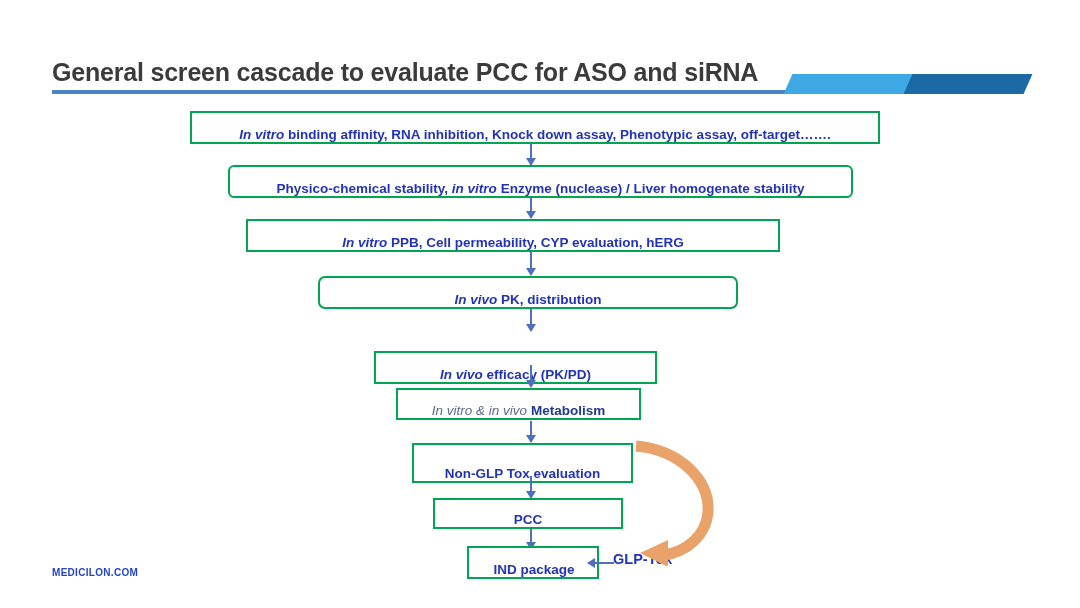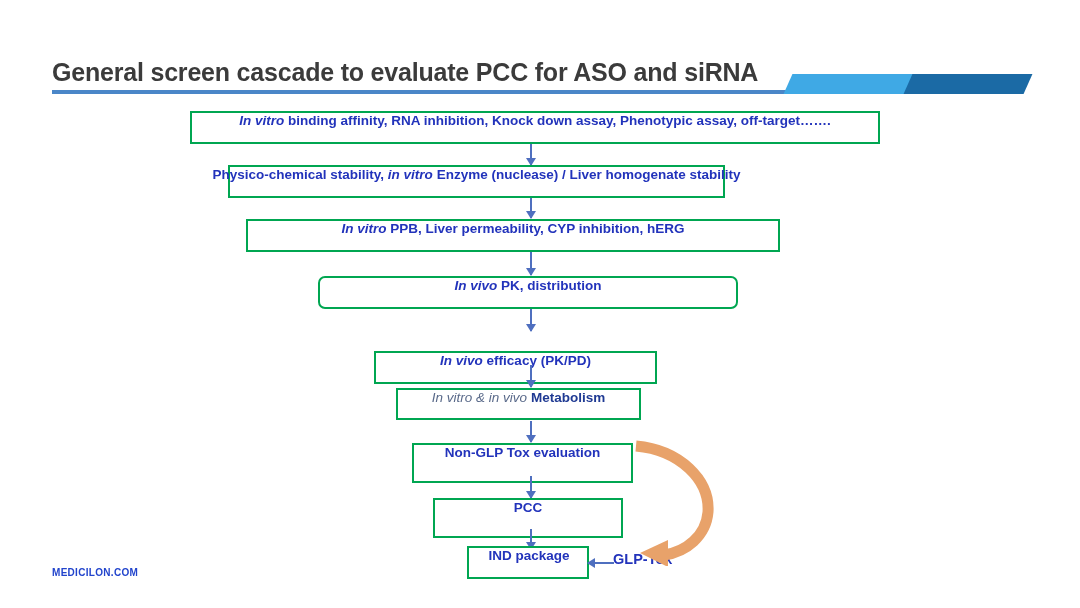--- a/index.html
+++ b/index.html
@@ -54,21 +54,21 @@
     transform: skewX(-24deg);
   }
 
   
   .flow-box {
     position: absolute;
     box-sizing: border-box;
     border: 2.5px solid #00a651;
     background: #ffffff;
     display: flex;
-    align-items: flex-start;
+    align-items: flex-end;
     justify-content: center;
     color: #2233bb;
     font-weight: bold;
     font-size: 13.5px;
     white-space: nowrap;
     padding: 0 10px;
   }
   .flow-box .it {
     font-style: italic;
   }
@@ -160,27 +160,27 @@
 
 <div id="title-underline"></div>
 <div id="deco-light"></div>
 <div id="deco-dark"></div>
 
 <div class="flow-box" style="left:190px; top:111px; width:690px; height:33px;">
   <span><span class="it">In vitro</span><span> binding affinity, RNA inhibition, Knock down assay, Phenotypic assay, off-target…….</span></span>
 </div>
 <div class="connector" style="left:530px; top:144px; height:21px;"></div>
 
-<div class="flow-box" style="left:228px; top:165px; width:497px; height:33px;">
+<div class="flow-box" style="left:228px; top:165px; width:625px; height:33px;border-radius:6px;">
   <span><span>Physico-chemical stability,  </span><span class="it">in vitro</span><span> Enzyme (nuclease) / Liver homogenate stability</span></span>
 </div>
 <div class="connector" style="left:530px; top:198px; height:20px;"></div>
 
 <div class="flow-box" style="left:246px; top:219px; width:534px; height:33px;">
-  <span><span class="it">In vitro</span><span> PPB, Liver permeability, CYP inhibition, hERG</span></span>
+  <span><span class="it">In vitro</span><span> PPB, Cell permeability, CYP evaluation, hERG</span></span>
 </div>
 <div class="connector" style="left:530px; top:252px; height:23px;"></div>
 
 <div class="flow-box" style="left:318px; top:276px; width:420px; height:33px;border-radius:7px;">
   <span><span class="it">In vivo</span><span> PK, distribution</span></span>
 </div>
 <div class="connector" style="left:530px; top:309px; height:22px;"></div>
 
 <div class="flow-box" style="left:374px; top:351px; width:283px; height:33px;">
   <span><span class="it">In vivo</span><span> efficacy (PK/PD)</span></span>
@@ -190,26 +190,26 @@
 <div class="flow-box" style="left:396px; top:388px; width:245px; height:32px;">
   <span><span class="muted">In vitro &amp; in vivo </span><span class="strong-dark">Metabolism</span></span>
 </div>
 <div class="connector" style="left:530px; top:421px; height:21px;"></div>
 
 <div class="flow-box" style="left:412px; top:443px; width:221px; height:40px;">
   <span><span>Non-GLP Tox evaluation</span></span>
 </div>
 <div class="connector" style="left:530px; top:476px; height:22px;"></div>
 
-<div class="flow-box" style="left:433px; top:498px; width:190px; height:40px;">
+<div class="flow-box" style="left:433px; top:498px; width:190px; height:31px;">
   <span><span>PCC</span></span>
 </div>
 <div class="connector" style="left:530px; top:529px; height:20px;"></div>
 
-<div class="flow-box" style="left:467px; top:546px; width:122px; height:33px;padding-left:12px;">
+<div class="flow-box" style="left:467px; top:546px; width:132px; height:33px;padding-left:12px;">
   <span><span>IND package</span></span>
 </div>
 
 <div id="glp-tox-arrow"></div>
 <div id="glp-tox-label">GLP-Tox</div>
 
 <svg id="curved-arrow" viewBox="0 0 110 130">
   <defs></defs>
   <path d="M 8 10
            C 52 14, 82 44, 80 76

